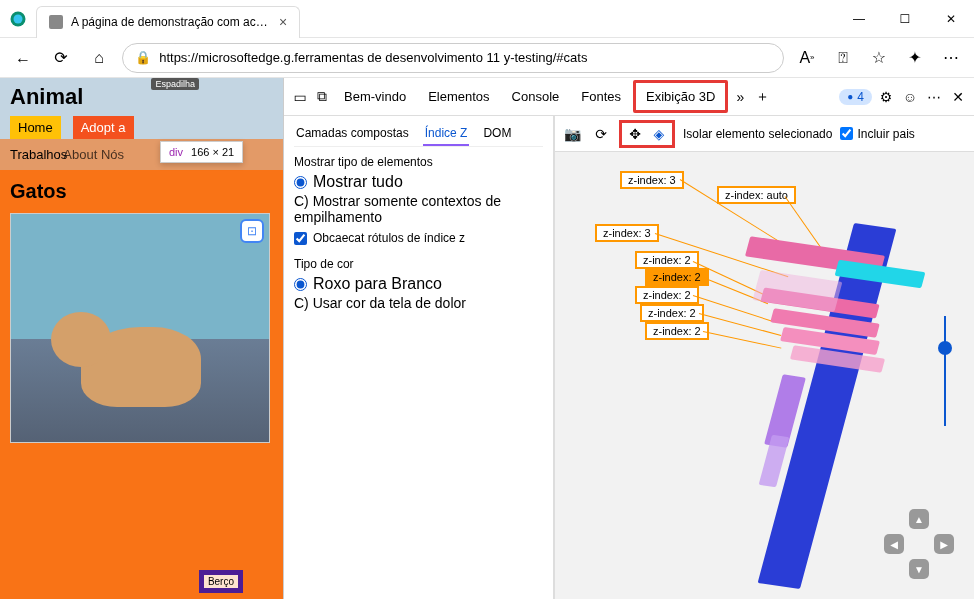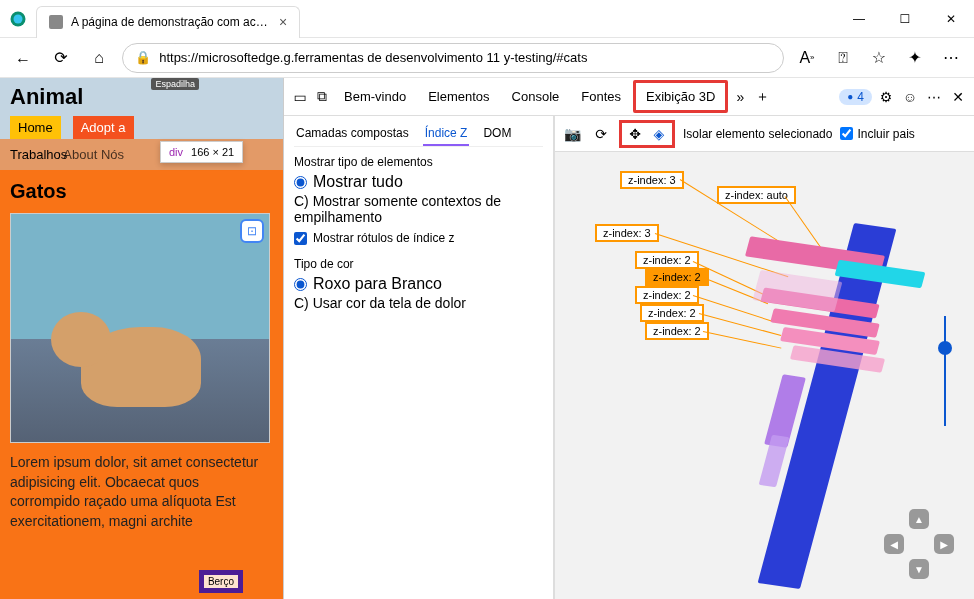--- a/index.html
+++ b/index.html
@@ -134,21 +134,20 @@
     <div class="nav-row2">
       <div class="nav-item" style="padding-left:0;">Trabalhos</div>
       <div class="nav-item" style="margin-left:-20px; opacity:0.7;">About  Nós</div>
     </div>
     <div class="cats-title">Gatos</div>
     <div class="cat-img">
       <div class="lens-icon">⊡</div>
       <div class="cat-body"></div>
       <div class="cat-head"></div>
     </div>
-    <div class="lorem">Lorem ipsum dolor, sit amet consectetur adipisicing elit. Obcaecat quos corrompido raçado uma alíquota Est exercitationem, magni archite</div>
     <div class="float-label">Berço</div>
   </div>
 
   <div class="devtools">
     <div class="dt-tabs">
       <div class="small-icon">▭</div>
       <div class="small-icon">⧉</div>
       <div class="dt-tab">Bem-vindo</div>
       <div class="dt-tab">Elementos</div>
       <div class="dt-tab">Console</div>
@@ -175,21 +174,21 @@
           <div class="dt-subtab">DOM</div>
         </div>
         <div class="opt-group-title">Mostrar tipo de elementos</div>
         <label class="radio-row">
             <input type="radio" checked="" style="">
             <span style="font-size:16px;">Mostrar tudo</span>
           </label>
         <div class="radio-row">C) Mostrar somente contextos de empilhamento</div>
         <label class="check-row" style="margin-top:6px;">
             <input type="checkbox" checked="" style="">
-            <span style="font-size:12px;">Mostrar rótulos de índice z</span>
+            <span style="font-size:12px;">Obcaecat rótulos de índice z</span>
           </label>
         <div class="opt-group-title" style="margin-top:12px;">Tipo de cor</div>
         <label class="radio-row">
             <input type="radio" checked="" style="">
             <span style="font-size:16px;">Roxo para Branco</span>
           </label>
         <div class="radio-row">C) Usar cor da tela de dolor</div>
       </div>
 
       <div class="dt-3d">

